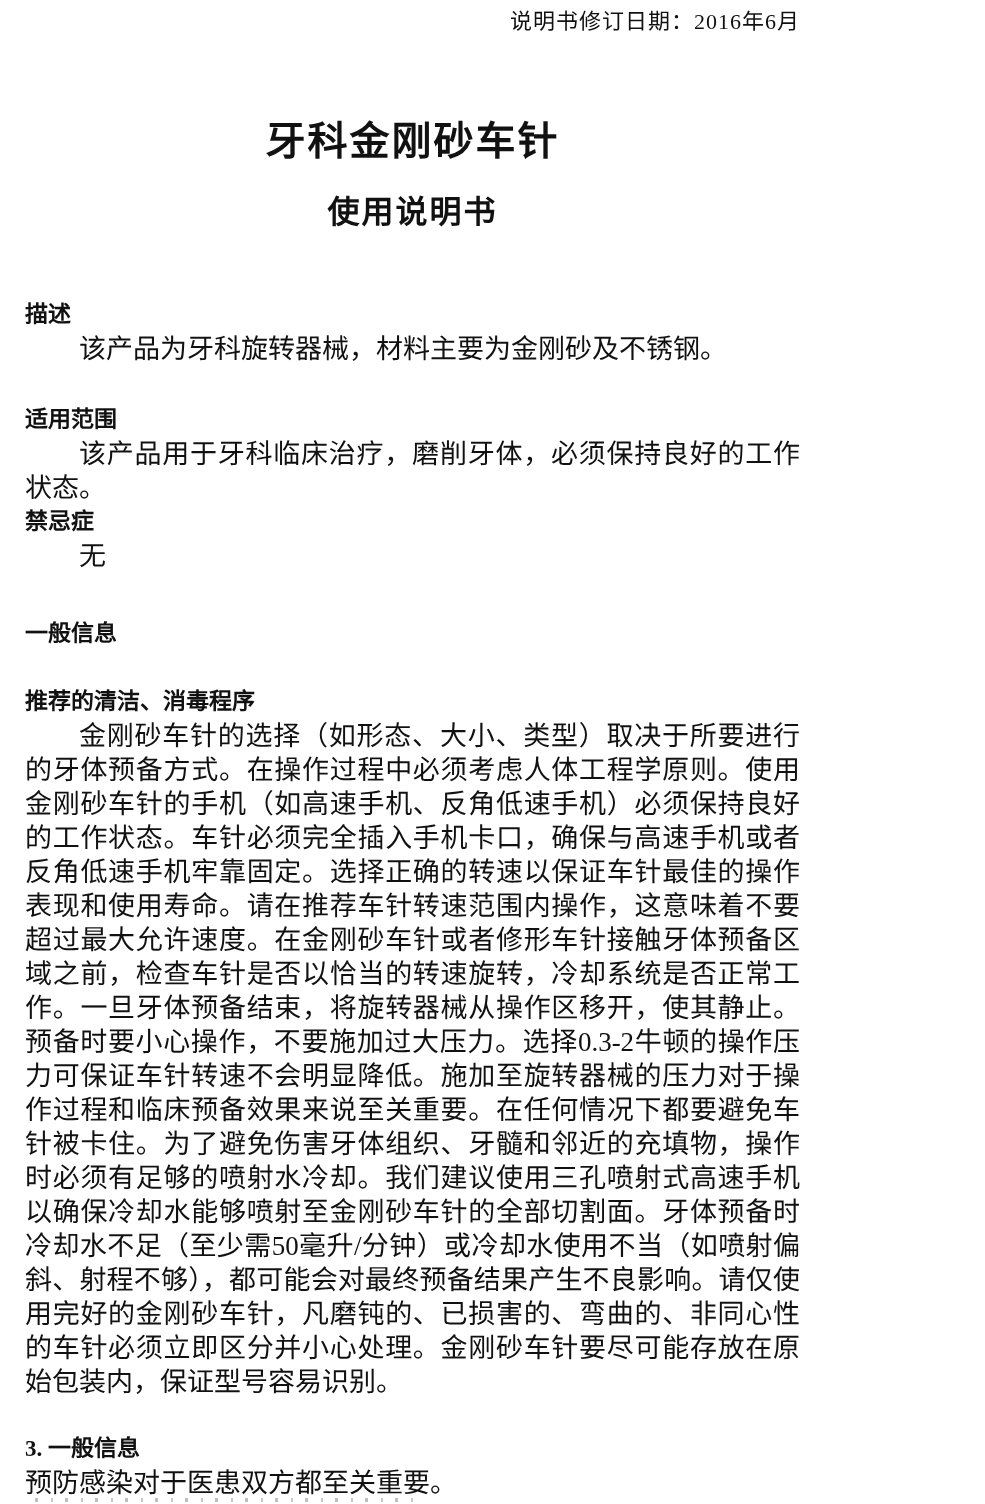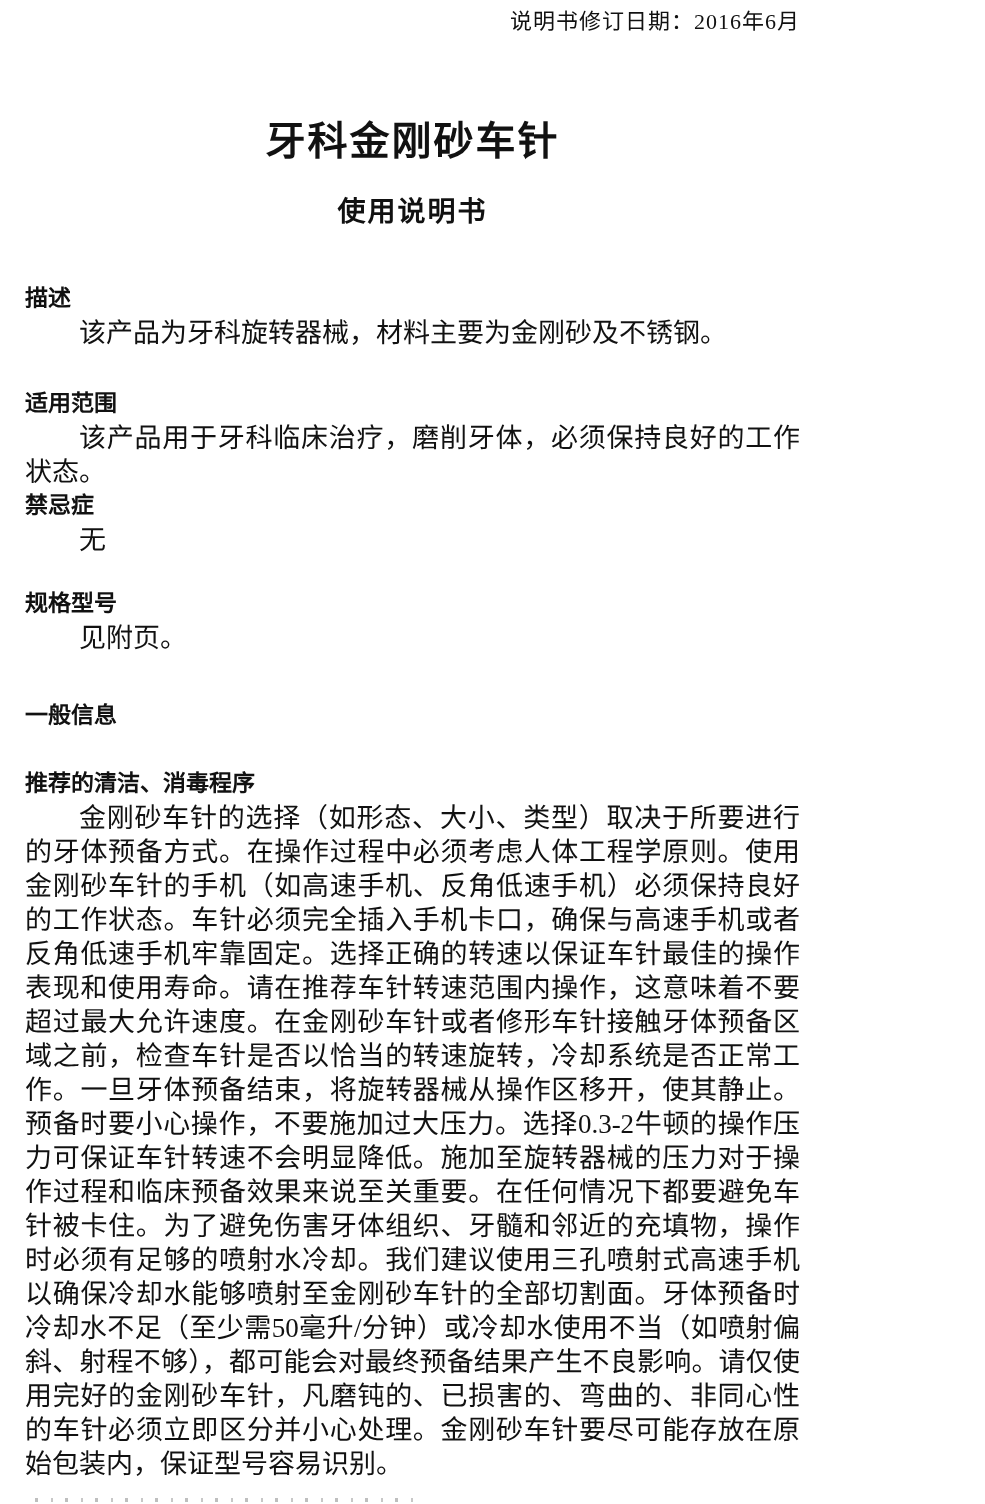--- a/index.html
+++ b/index.html
@@ -33,39 +33,39 @@
     margin: 84px 0 0 0;
     text-align: center;
     font-size: 40px;
     line-height: 44px;
     font-weight: bold;
     letter-spacing: 2px;
   }
   .subtitle {
     margin: 26px 0 0 0;
     text-align: center;
-    font-size: 28px;
+    font-size: 32px;
     line-height: 44px;
     font-weight: bold;
     letter-spacing: 2px;
   }
   .sec { margin: 0; }
   .sec-h {
     font-weight: bold;
     font-size: 23px;
     line-height: 34px;
   }
   .sec-p {
     margin: 0;
     font-size: 27px;
     line-height: 34px;
     text-align: justify;
   }
   .indent { text-indent: 2em; }
-  .mt-desc    { margin-top: 48px; }
+  .mt-desc    { margin-top: 64px; }
   .mt-scope   { margin-top: 37px; }
   .mt-contra  { }
   .mt-spec    { margin-top: 30px; }
   .mt-general { margin-top: 44px; }
   .mt-clean   { margin-top: 34px; }
   .mt-hygiene { margin-top: 33px; }
   .sub-h {
     font-weight: bold;
     font-size: 23px;
     line-height: 34px;
@@ -101,24 +101,20 @@
   <section class="sec mt-scope">
     <div class="sec-h">适用范围</div>
     <p class="sec-p indent">该产品用于牙科临床治疗，磨削牙体，必须保持良好的工作状态。</p>
   </section>
 
   <section class="sec mt-contra">
     <div class="sec-h">禁忌症</div>
     <p class="sec-p indent">无</p>
   </section>
 
-  <section class="sec mt-spec">
-    <div class="sec-h">规格型号</div>
-    <p class="sec-p indent">见附页。</p>
-  </section>
 
   <section class="sec mt-general">
     <div class="sec-h">一般信息</div>
   </section>
 
   <section class="sec mt-clean">
     <div class="sec-h">推荐的清洁、消毒程序</div>
     <p class="sec-p indent">金刚砂车针的选择（如形态、大小、类型）取决于所要进行的牙体预备方式。在操作过程中必须考虑人体工程学原则。使用金刚砂车针的手机（如高速手机、反角低速手机）必须保持良好的工作状态。车针必须完全插入手机卡口，确保与高速手机或者反角低速手机牢靠固定。选择正确的转速以保证车针最佳的操作表现和使用寿命。请在推荐车针转速范围内操作，这意味着不要超过最大允许速度。在金刚砂车针或者修形车针接触牙体预备区域之前，检查车针是否以恰当的转速旋转，冷却系统是否正常工作。一旦牙体预备结束，将旋转器械从操作区移开，使其静止。预备时要小心操作，不要施加过大压力。选择0.3-2牛顿的操作压力可保证车针转速不会明显降低。施加至旋转器械的压力对于操作过程和临床预备效果来说至关重要。在任何情况下都要避免车针被卡住。为了避免伤害牙体组织、牙髓和邻近的充填物，操作时必须有足够的喷射水冷却。我们建议使用三孔喷射式高速手机以确保冷却水能够喷射至金刚砂车针的全部切割面。牙体预备时冷却水不足（至少需50毫升/分钟）或冷却水使用不当（如喷射偏斜、射程不够），都可能会对最终预备结果产生不良影响。请仅使用完好的金刚砂车针，凡磨钝的、已损害的、弯曲的、非同心性的车针必须立即区分并小心处理。金刚砂车针要尽可能存放在原始包装内，保证型号容易识别。</p>
   </section>
 

